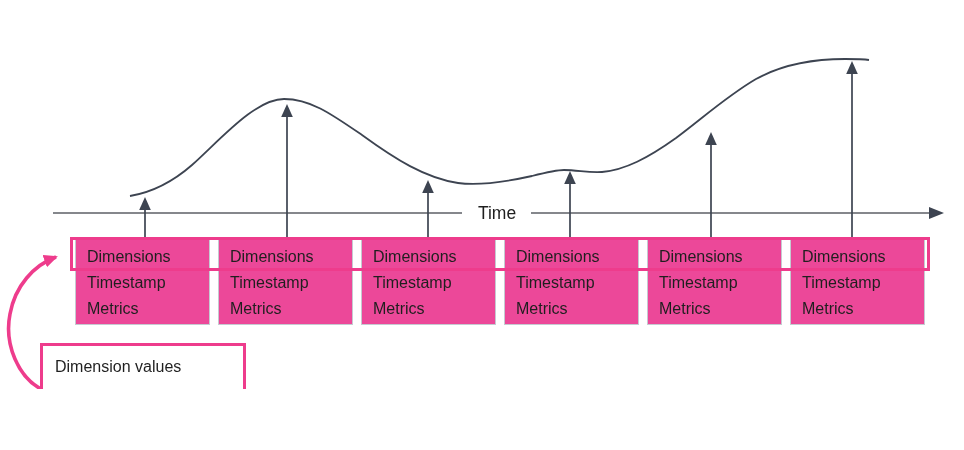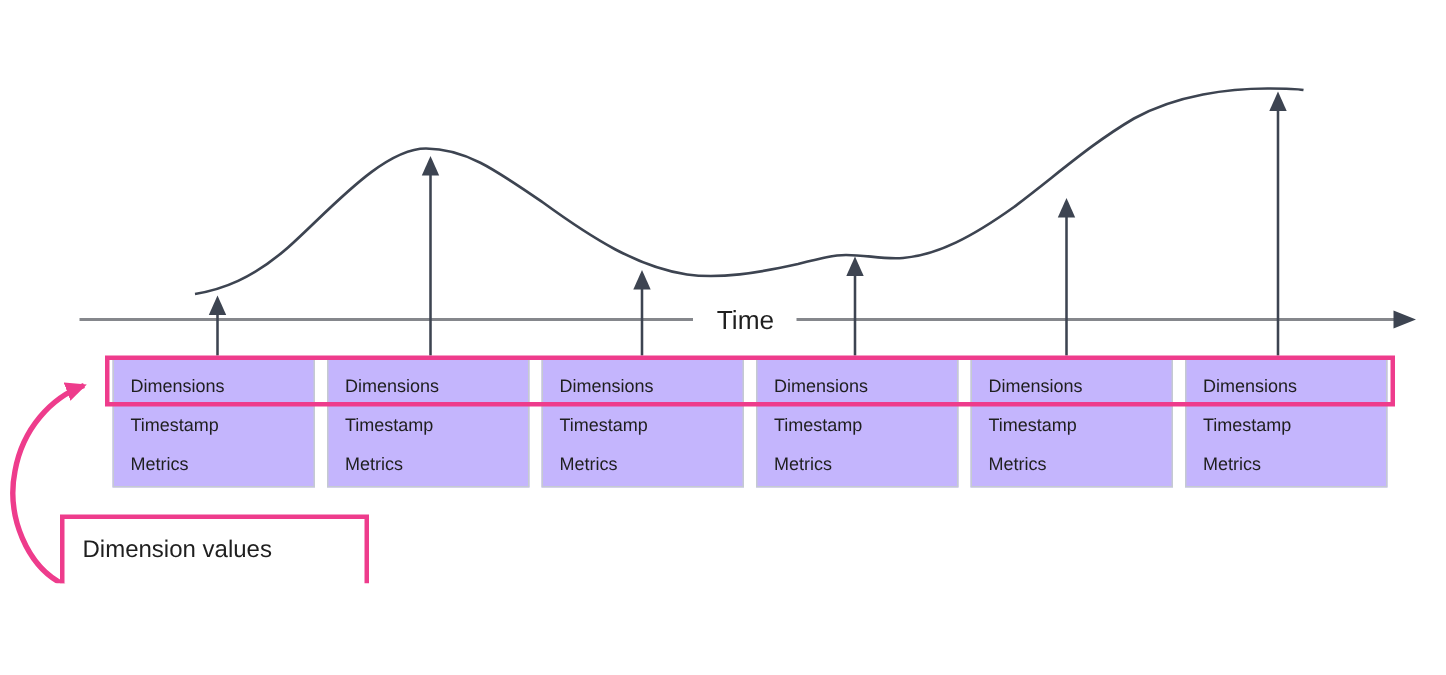--- a/index.html
+++ b/index.html
@@ -3,22 +3,22 @@
 <meta charset="utf-8">
 <style>
   html,body { margin:0; padding:0; background:#ffffff; }
   .stage {
     position:relative; width:964px; height:389px; background:#ffffff;
     font-family:"Liberation Sans","DejaVu Sans",sans-serif; overflow:hidden;
   }
   svg.layer { position:absolute; left:0; top:0; z-index:1; }
   .record-box {
     position:absolute; top:239px; width:135px; height:86px; z-index:2;
-    background:#c4b5fd; border:1.5px solid #c5cad1; box-sizing:border-box;
-    padding:4px 0 0 11px; color:#1f1f1f; font-size:12px; line-height:26px;
+    background:#ec4899; border:1.5px solid #c5cad1; box-sizing:border-box;
+    padding:4px 0 0 11px; color:#1f1f1f; font-size:16px; line-height:26px;
   }
   .record-box div { white-space:nowrap; }
   .pink-band {
     position:absolute; left:70px; top:237px; width:860px; height:34px; z-index:3;
     border:3px solid #ee3c8c; box-sizing:border-box; background:transparent;
   }
   .callout {
     position:absolute; left:40px; top:343px; width:206px; height:95px; z-index:4;
     border:3px solid #ee3c8c; box-sizing:border-box; background:#ffffff;
     padding:9px 12px; font-size:16px; line-height:23.5px; color:#1f1f1f;

